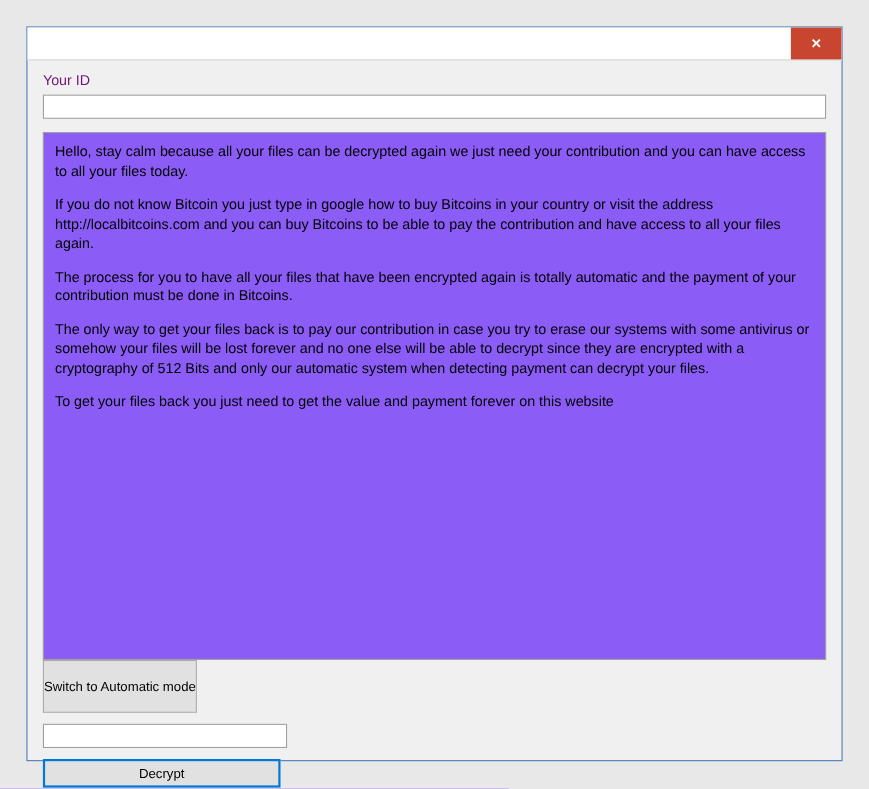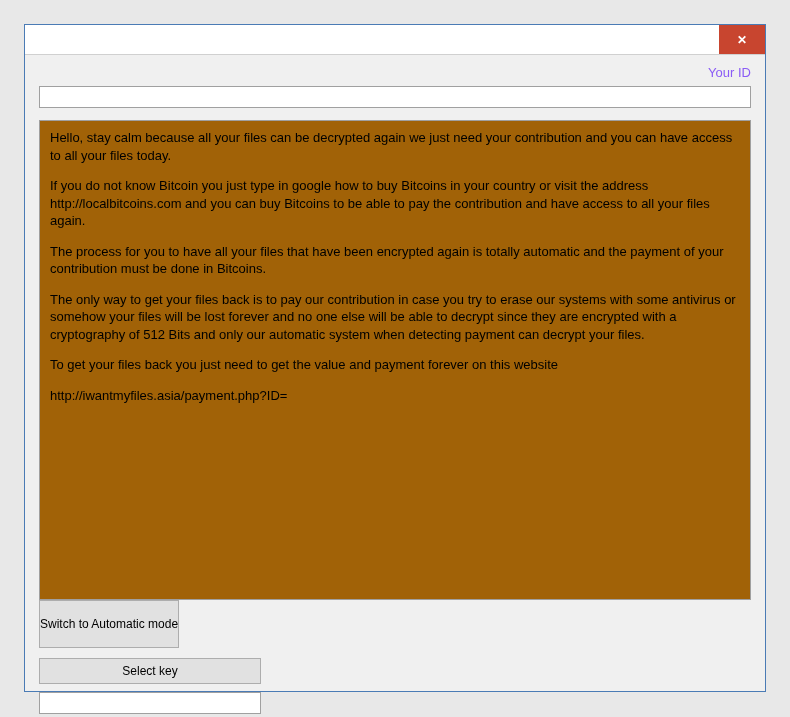--- a/index.html
+++ b/index.html
@@ -39,40 +39,40 @@
       align-items: center;
       justify-content: center;
       cursor: pointer;
       font-size: 12px;
       font-weight: bold;
     }
     .content {
       padding: 10px 14px 14px 14px;
     }
     .label-id {
-      text-align: right;
+      text-align: left;
       font-size: 13px;
-      color: #8b5cf6;
+      color: #701a75;
       margin-bottom: 6px;
     }
     .id-input {
       width: 100%;
       height: 22px;
       border: 1px solid #a0a0a0;
       background: #fff;
       padding: 2px 4px;
       font-size: 12px;
       font-family: Arial, sans-serif;
       display: block;
     }
     .msg-box {
       width: 100%;
       height: 480px;
       border: 1px solid #a0a0a0;
-      background: #a16207;
+      background: #8b5cf6;
       margin-top: 12px;
       padding: 8px 10px;
       font-size: 13px;
       color: #000;
       line-height: 1.35;
       overflow-y: auto;
     }
     .msg-box p {
       margin-bottom: 13px;
     }
@@ -159,29 +159,27 @@
   <div class="content">
     <div class="label-id">Your ID</div>
     <input class="id-input" type="text" value="" style="">
 
     <div class="msg-box">
       <p>Hello, stay calm because all your files can be decrypted again we just need your contribution and you can have access to all your files today.</p>
       <p>If you do not know Bitcoin you just type in google how to buy Bitcoins in your country or visit the address http://localbitcoins.com and you can buy Bitcoins to be able to pay the contribution and have access to all your files again.</p>
       <p>The process for you to have all your files that have been encrypted again is totally automatic and the payment of your contribution must be done in Bitcoins.</p>
       <p>The only way to get your files back is to pay our contribution in case you try to erase our systems with some antivirus or somehow your files will be lost forever and no one else will be able to decrypt since they are encrypted with a cryptography of 512 Bits and only our automatic system when detecting payment can decrypt your files.</p>
       <p>To get your files back you just need to get the value and payment forever on this website</p>
-      <p>http://iwantmyfiles.asia/payment.php?ID=</p>
     </div>
 
     <div class="bottom-row">
       <div class="left-col">
         <button class="btn btn-tall">Switch to Automatic mode</button>
       </div>
       <div class="mid-col">
-        <button class="btn">Select key</button>
         <input class="small-input" type="text" value="" style="">
       </div>
       <div class="right-col">
         <button class="btn btn-focused">Decrypt</button>
         <div class="status-row">
           <span>Status:</span>&nbsp;&nbsp;&nbsp;
           <span>Idle</span>
         </div>
       </div>
     </div>

